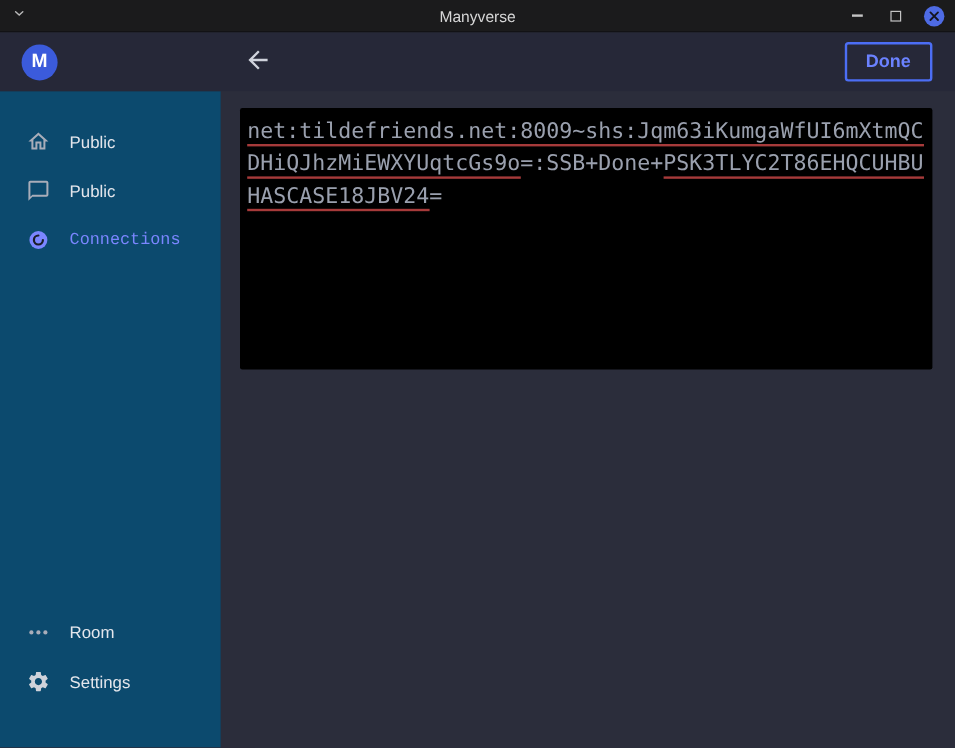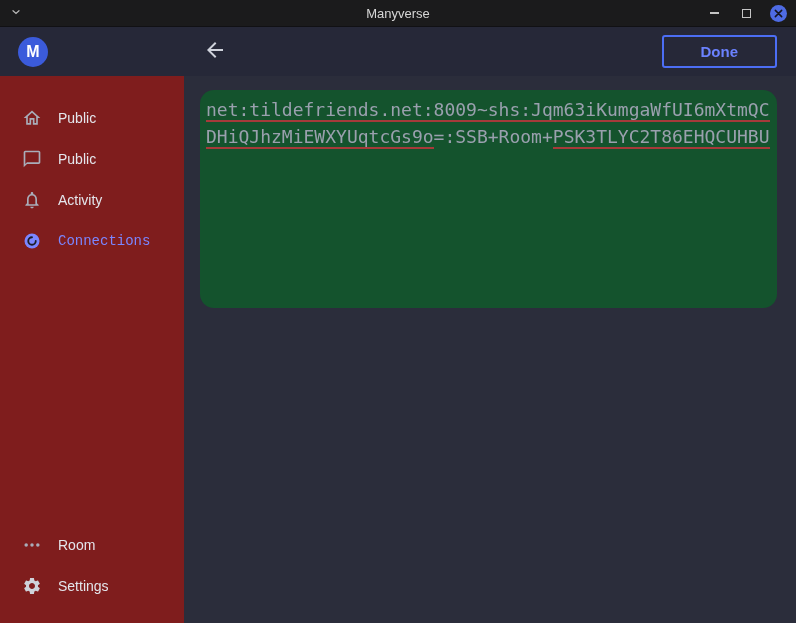--- a/index.html
+++ b/index.html
@@ -27,36 +27,36 @@
 
   
   .header{height:49px;flex:0 0 49px;background:#262838;display:flex;align-items:center;position:relative;}
   .logo{width:30px;height:30px;border-radius:50%;background:var(--logo-blue,#3b5bdb);
     margin-left:18px;display:flex;align-items:center;justify-content:center;
     color:#fff;font-weight:bold;font-size:16px;}
   .back-btn{background:none;border:none;padding:0;margin-left:155px;color:#d0d3dc;
     display:flex;align-items:center;cursor:pointer;}
   .done-btn{margin-left:auto;margin-right:19px;background:transparent;
     border:2px solid var(--accent-blue,#4c6ef5);border-radius:3px;color:#6b82ff;
-    font-size:15px;font-weight:600;padding:6px 37px;cursor:pointer;
+    font-size:15px;font-weight:600;padding:6px 16px;cursor:pointer;
     font-family:"Liberation Sans","DejaVu Sans",sans-serif;}
 
   
   .body{flex:1;display:flex;min-height:0;}
-  .sidebar{width:184px;flex:0 0 184px;background:#7f1d1d;display:flex;flex-direction:column;
-    padding-top:21px;padding-bottom:17px;justify-content:center;}
+  .sidebar{width:184px;flex:0 0 184px;background:#0c4a6e;display:flex;flex-direction:column;
+    padding-top:21px;padding-bottom:35px;justify-content:center;}
   .nav-item{height:41px;display:flex;align-items:center;padding-left:21px;cursor:pointer;}
   .nav-icon{width:22px;display:flex;align-items:center;justify-content:center;color:#a9adb9;flex:0 0 22px;}
   .nav-label{margin-left:15px;color:#e4e6ec;font-size:14px;}
   .nav-item.active .nav-icon,.nav-item.active .nav-label{color:var(--active-item-blue,#7b86ff);font-family:Liberation Mono, monospace;}
   .nav-spacer{flex:1;}
 
   .content{flex:1;background:#2b2d3b;position:relative;}
-  .editor{position:absolute;left:16px;top:14px;width:577px;height:218px;background:#14532d;
-    border-radius:14px;padding:6px 6px;cursor:text;overflow:hidden;}
+  .editor{position:absolute;left:16px;top:14px;width:577px;height:218px;background:#000000;
+    border-radius:2px;padding:6px 6px;cursor:text;overflow:hidden;}
   .line{white-space:pre;font-family:"DejaVu Sans Mono","Liberation Mono",monospace;
     font-size:18px;line-height:27px;color:#9aa0ae;}
   .miss{border-bottom:2px solid var(--underline-red,#a63a3a);}
 </style>
 </head>
 <body>
 
 <div class="window">
 
   <div class="titlebar">
@@ -114,28 +114,20 @@
 
       <div class="nav-item">
         <span class="nav-icon">
           <svg width="20" height="20" viewBox="0 0 24 24">
               <path d="M20 2H4c-1.1 0-2 .9-2 2v18l4-4h14c1.1 0 2-.9 2-2V4c0-1.1-.9-2-2-2zm0 14H6l-2 2V4h16v12z" fill="currentColor"></path>
             </svg>
         </span>
         <span class="nav-label">Public</span>
       </div>
 
-      <div class="nav-item">
-        <span class="nav-icon">
-          <svg width="20" height="20" viewBox="0 0 24 24">
-              <path d="M12 22c1.1 0 2-.9 2-2h-4c0 1.1.9 2 2 2zM18 16v-5c0-3.07-1.63-5.64-4.5-6.32V4c0-.83-.67-1.5-1.5-1.5S10.5 3.17 10.5 4v.68C7.64 5.36 6 7.92 6 11v5l-2 2v1h16v-1l-2-2zm-2 1H8v-6c0-2.48 1.51-4.5 4-4.5s4 2.02 4 4.5v6z" fill="currentColor"></path>
-            </svg>
-        </span>
-        <span class="nav-label">Activity</span>
-      </div>
 
       <div class="nav-item active">
         <span class="nav-icon">
           <svg width="20" height="20" viewBox="0 0 24 24">
               <circle cx="12" cy="12" r="9" fill="currentColor"></circle>
               <path d="M12 7.5 a4.5 4.5 0 1 0 4.5 4.5" fill="none" stroke="#1b1d26" stroke-width="2.2" stroke-linecap="round"></path>
             </svg>
         </span>
         <span class="nav-label">Connections</span>
       </div>
@@ -161,18 +153,19 @@
         </span>
         <span class="nav-label">Settings</span>
       </div>
 
 
     </nav>
 
     <main class="content">
       <div class="editor" role="textbox">
         <div class="line"><span class="miss">net:tildefriends.net:8009~shs:Jqm63iKumgaWfUI6mXtmQC</span></div>
-        <div class="line"><span class="miss">DHiQJhzMiEWXYUqtcGs9o</span><span>=:SSB+Room+</span><span class="miss">PSK3TLYC2T86EHQCUHBU</span></div>
+        <div class="line"><span class="miss">DHiQJhzMiEWXYUqtcGs9o</span><span>=:SSB+Done+</span><span class="miss">PSK3TLYC2T86EHQCUHBU</span></div>
+        <div class="line"><span class="miss">HASCASE18JBV24</span><span>=</span></div>
       </div>
     </main>
   </div>
 
 </div>
 
 </body></html>

